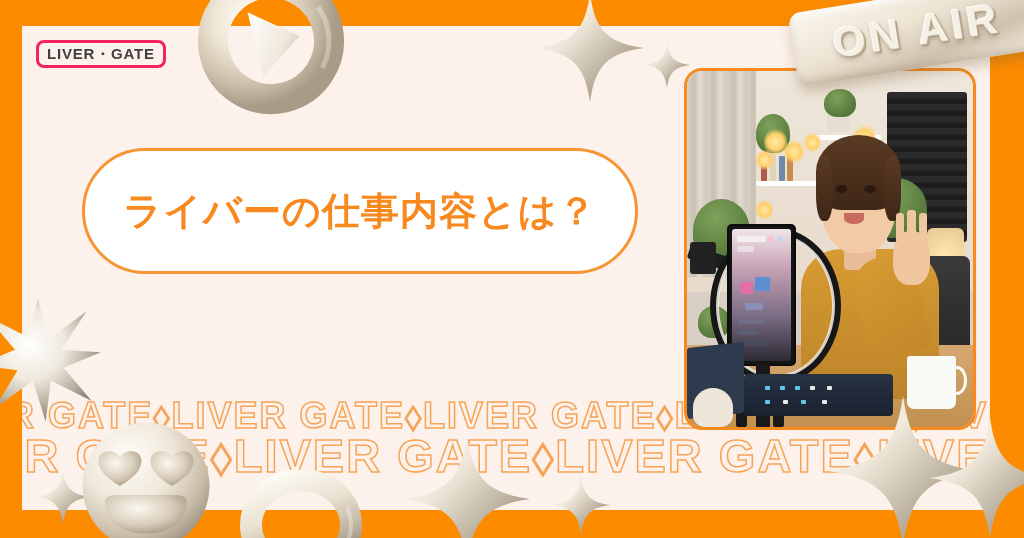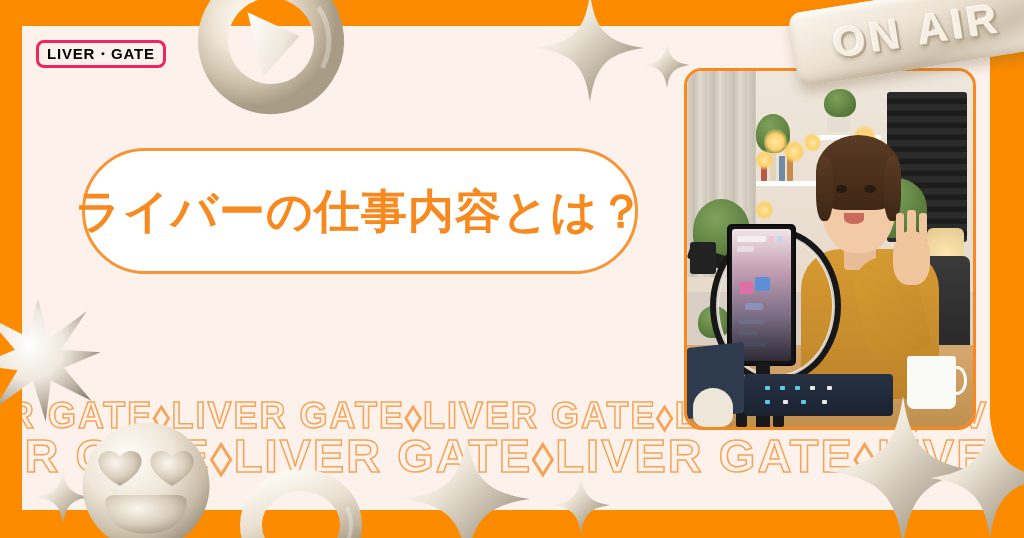--- a/index.html
+++ b/index.html
@@ -42,21 +42,21 @@
     border: 3px solid #F2245F;
     border-radius: 8px;
     padding: 3px 8px 4px 8px;
     z-index: 40;
   }
   #logo-text {
     font-family: "Liberation Sans", sans-serif;
     font-weight: bold;
     font-size: 15px;
     letter-spacing: 0.8px;
-    color: #000000;
+    color: #404040;
     line-height: 1;
     white-space: nowrap;
   }
 
   
   #title-pill {
     position: absolute;
     left: 82px;
     top: 148px;
     width: 556px;
@@ -65,21 +65,21 @@
     border: 3px solid #F79535;
     border-radius: 63px;
     display: flex;
     align-items: center;
     justify-content: center;
     z-index: 30;
   }
   #title-text {
     font-family: "DejaVu Sans", sans-serif;
     font-weight: bold;
-    font-size: 46px;
+    font-size: 38px;
     color: #F7891E;
     letter-spacing: 1px;
     white-space: nowrap;
     line-height: 1;
   }
 
   
   #subtitle {
     position: absolute;
     left: 88px;

